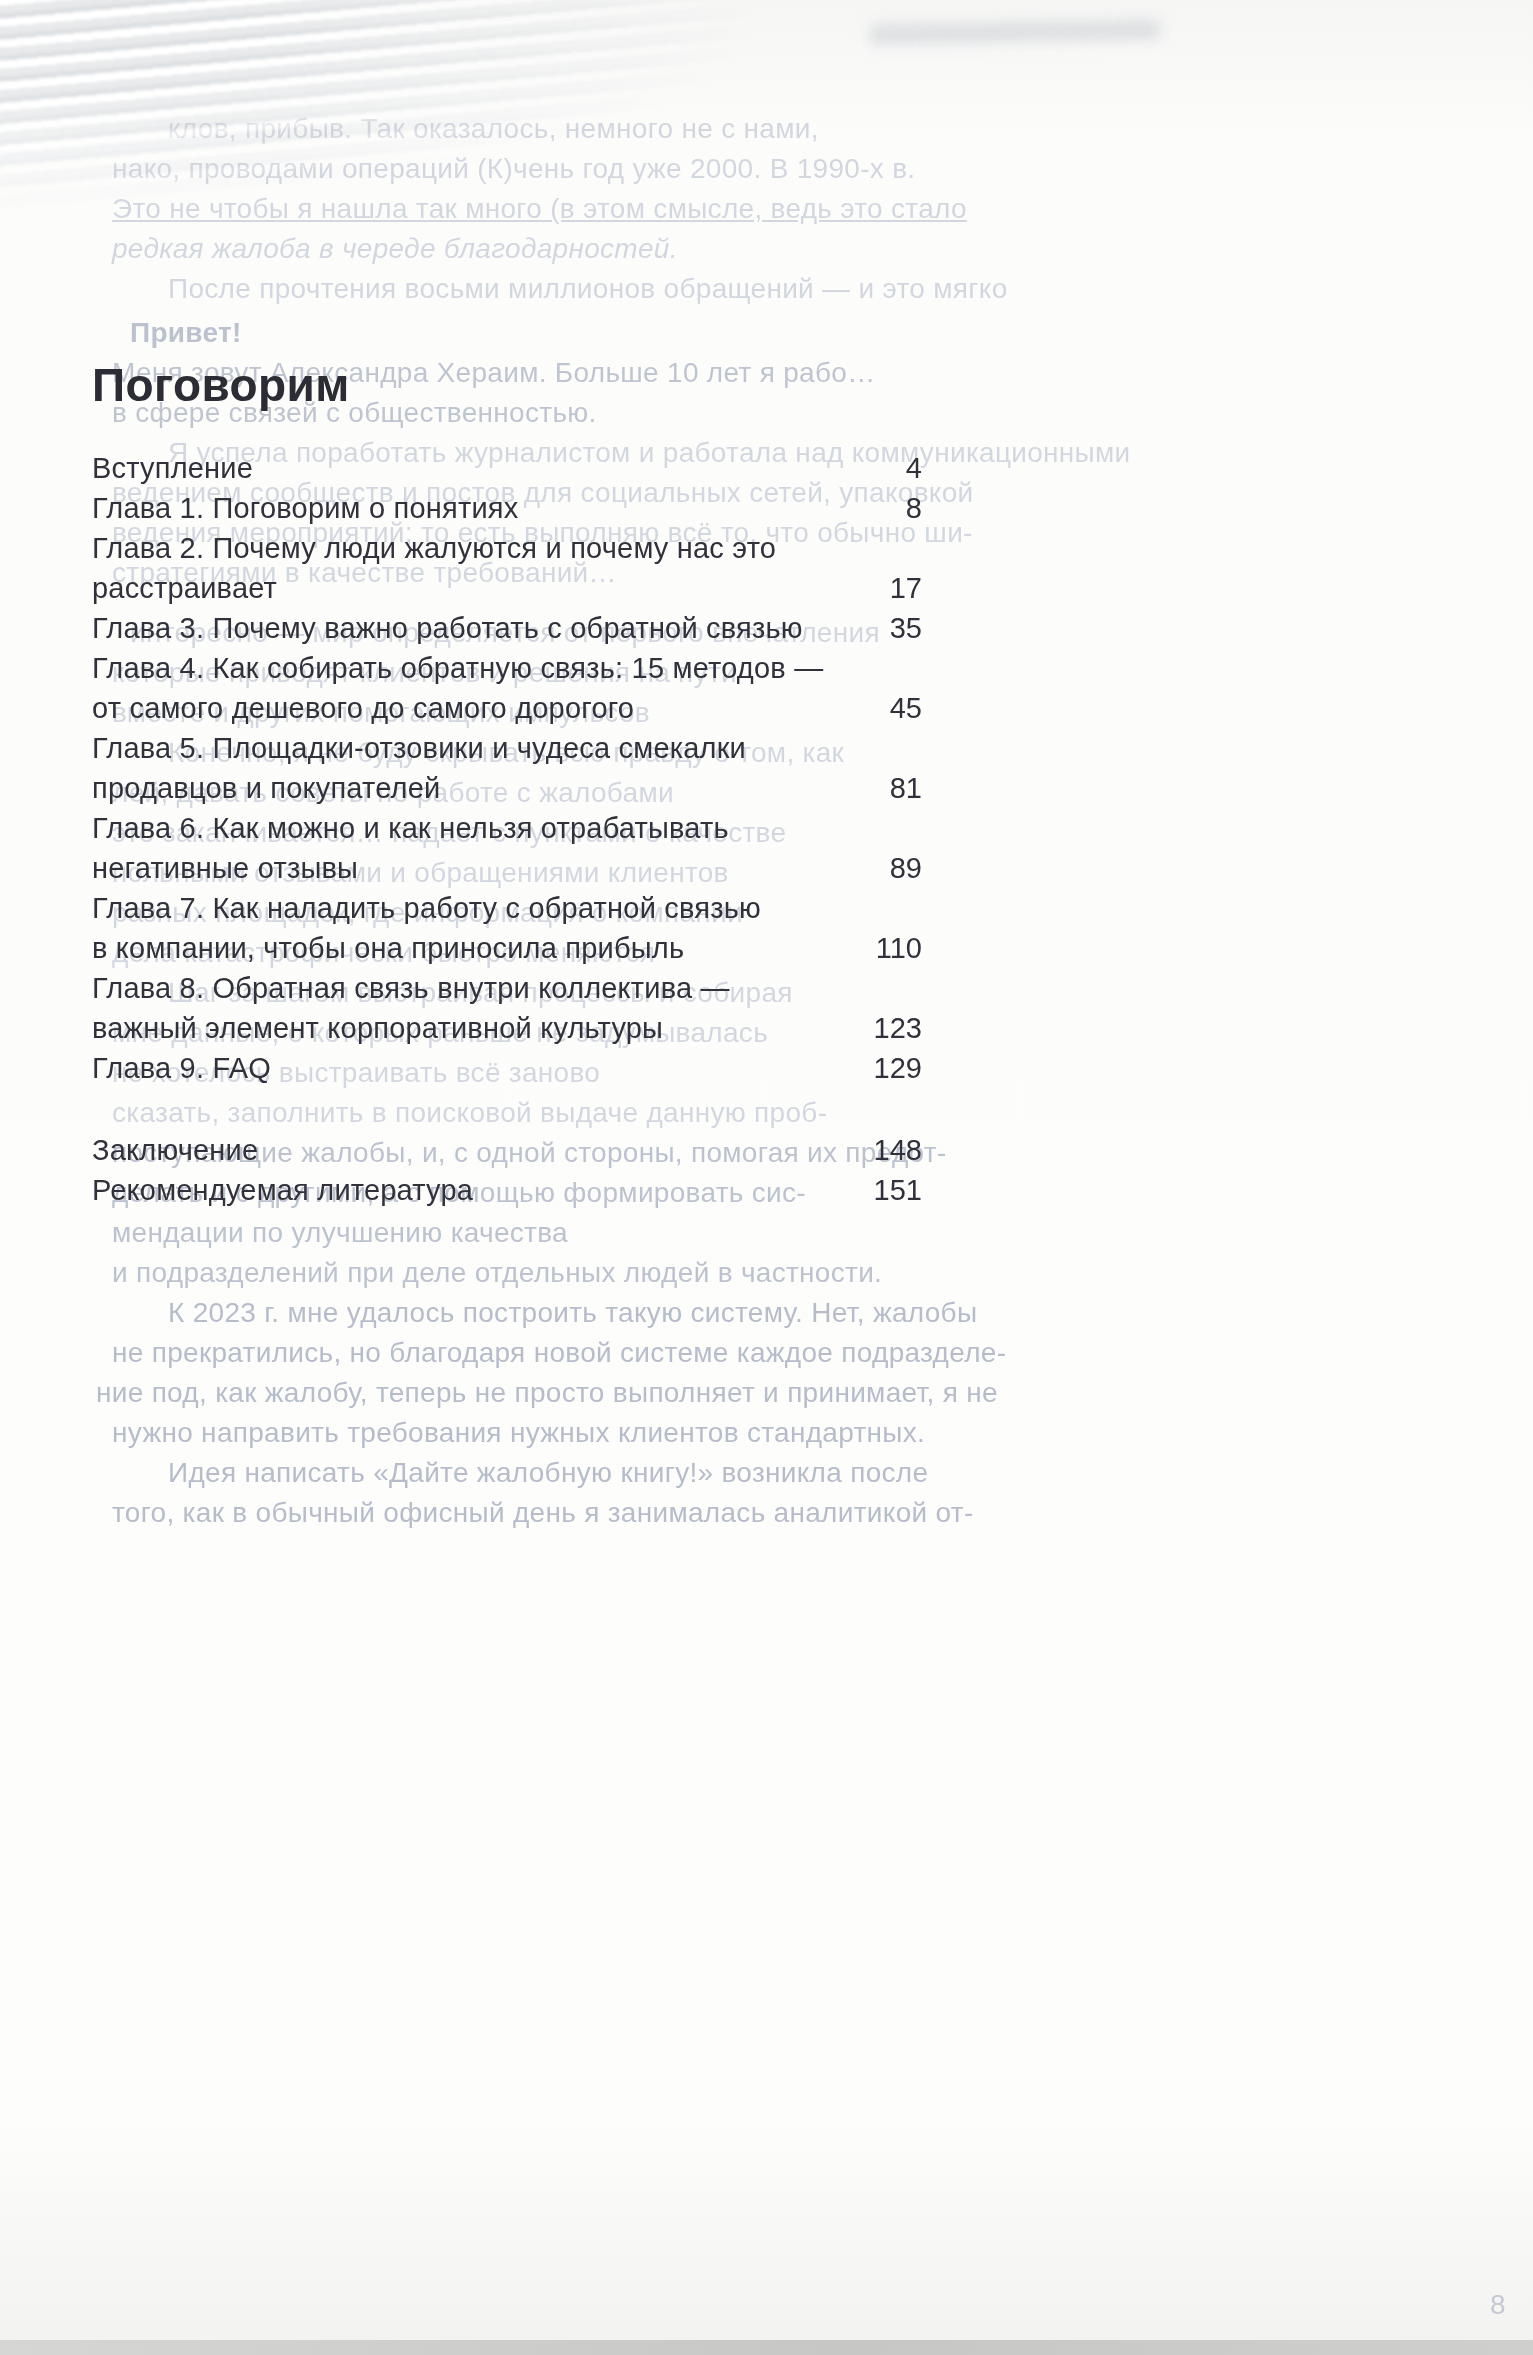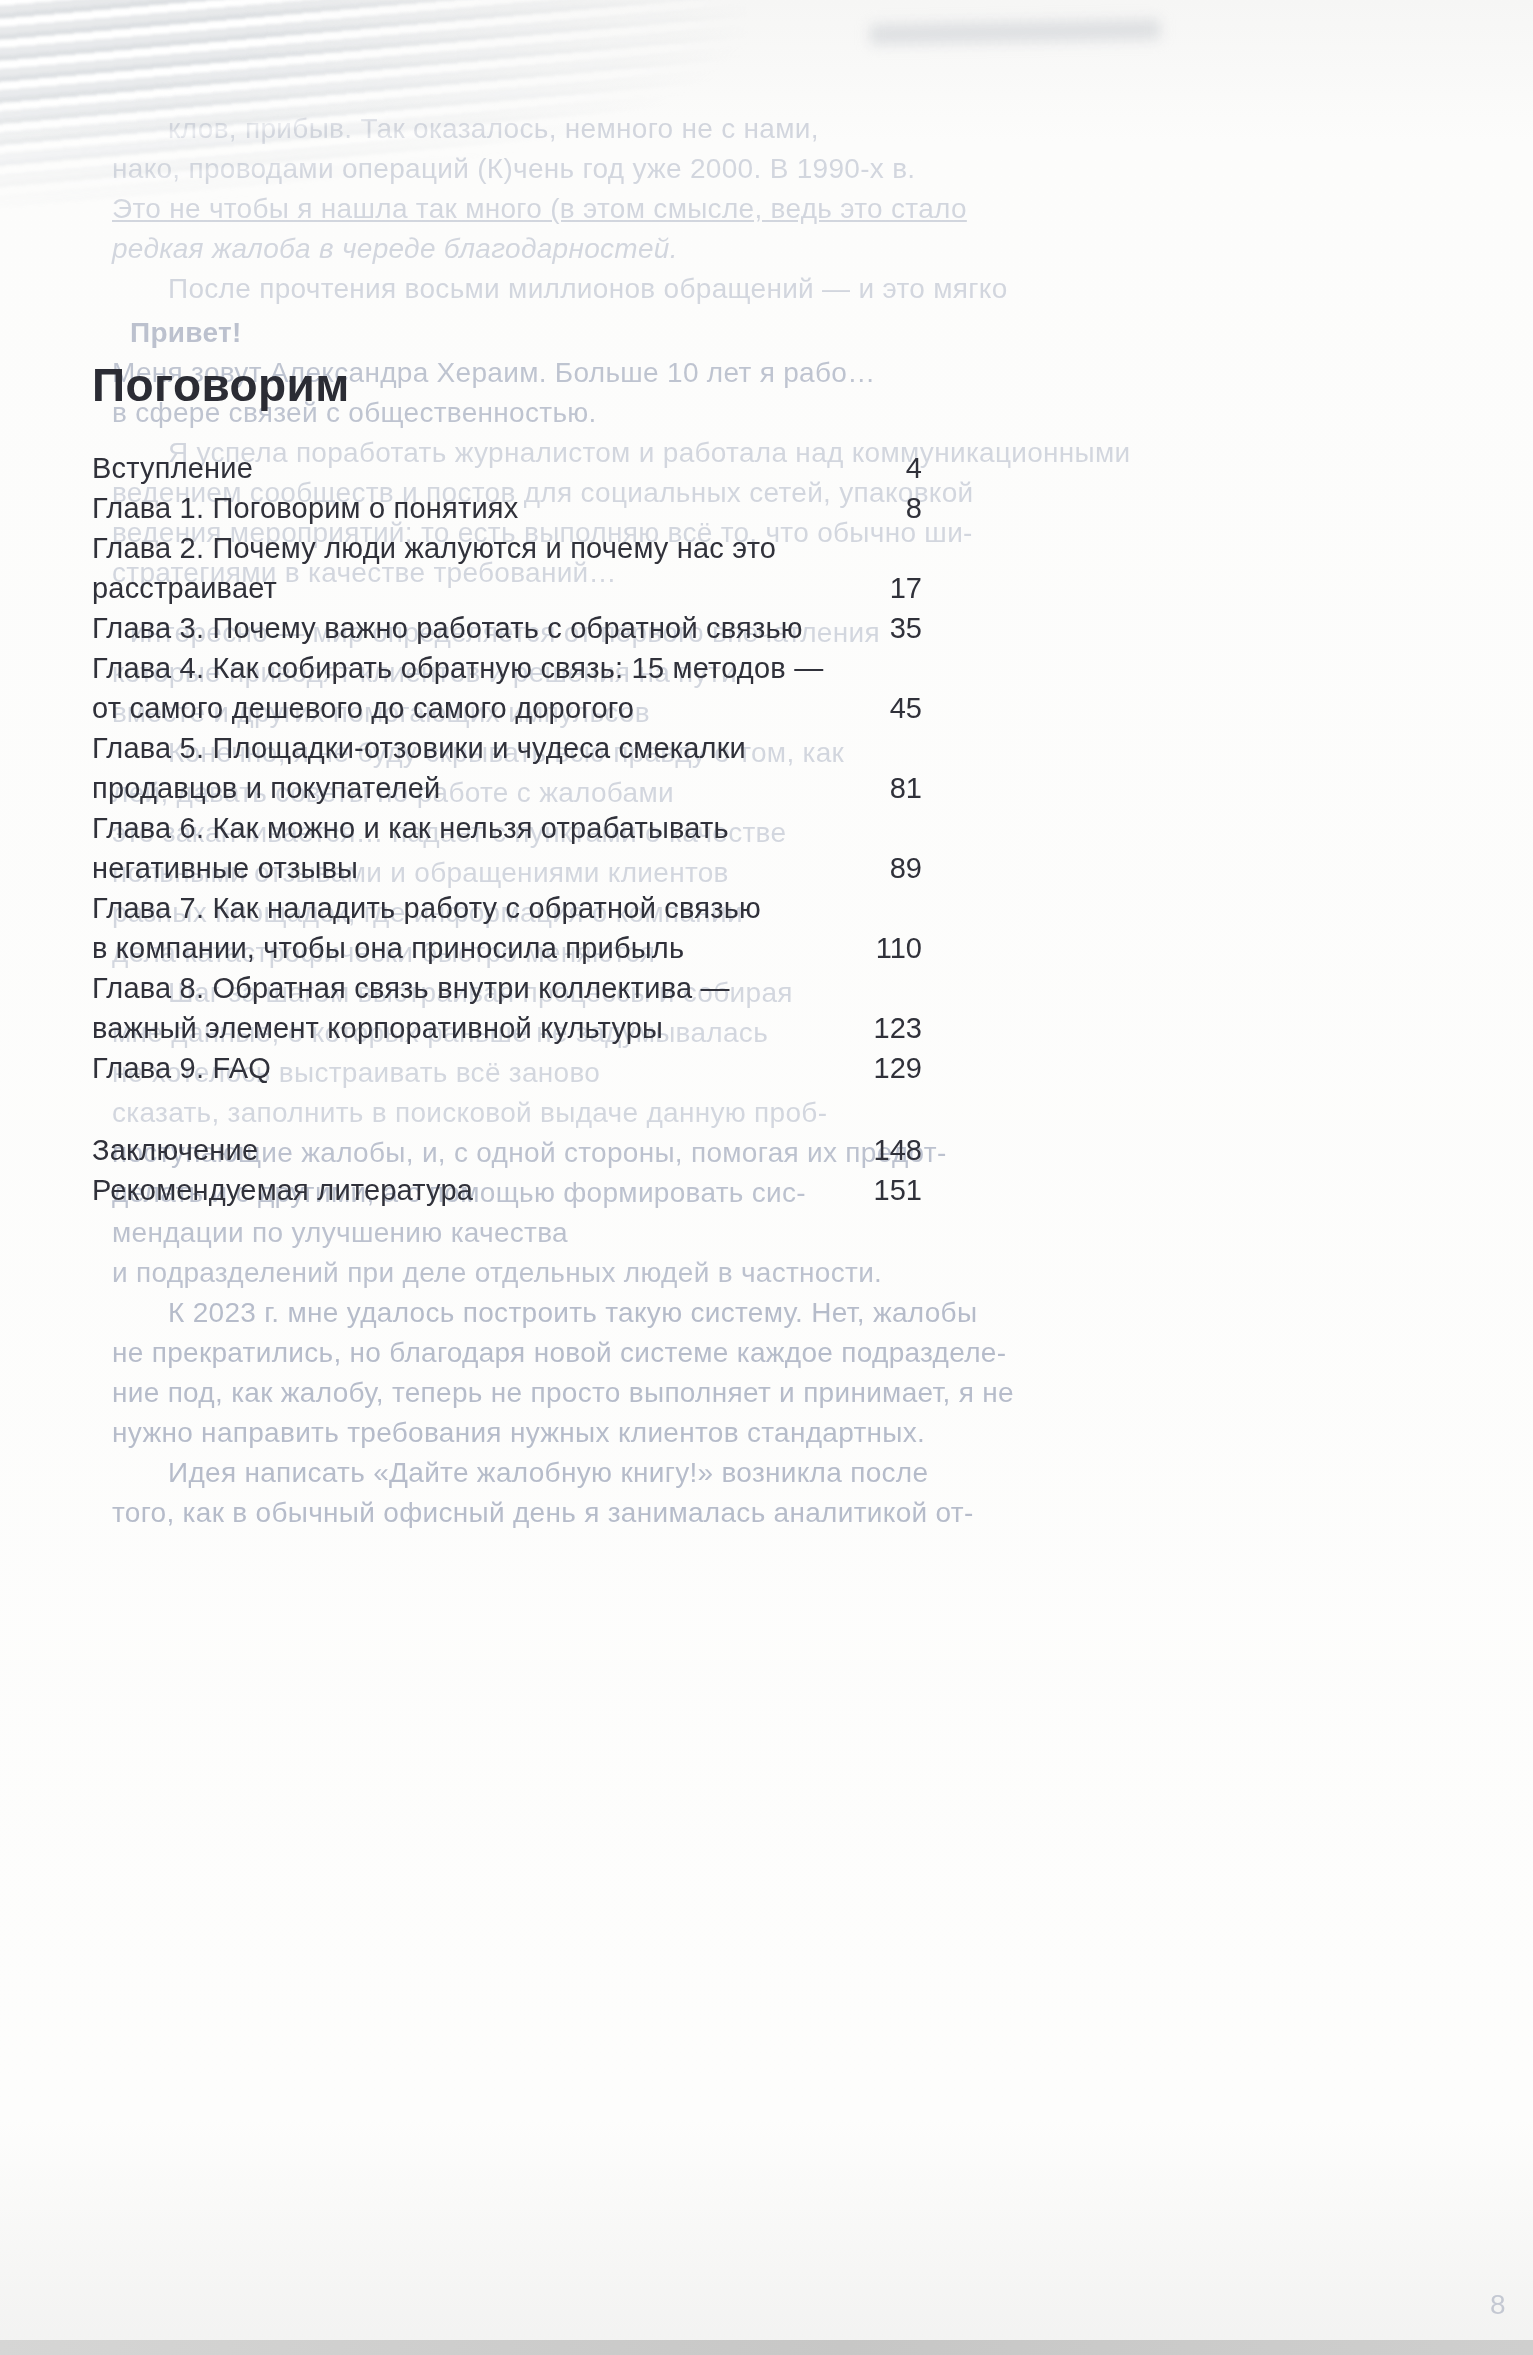--- a/index.html
+++ b/index.html
@@ -104,21 +104,21 @@
       <div class="ghost-line" style="top: 976px; left: 168px;">Шаг за шагом выстраивая процессы и собирая</div>
       <div class="ghost-line" style="top: 1016px; left: 112px; text-align: right;">мне данные, о которых раньше не задумывалась</div>
       <div class="ghost-line" style="top: 1056px; left: 112px;">не хотелось выстраивать всё заново</div>
       <div class="ghost-line" style="top: 1096px; left: 112px;">сказать, заполнить в поисковой выдаче данную проб-</div>
       <div class="ghost-line" style="top: 1136px; left: 112px; opacity: 0.5;">поступающие жалобы, и, с одной стороны, помогая их предот-</div>
       <div class="ghost-line" style="top: 1176px; left: 112px; opacity: 0.5;">делать и с другими, а с помощью формировать сис-</div>
       <div class="ghost-line" style="top: 1216px; left: 112px; opacity: 0.5;">мендации по улучшению качества</div>
       <div class="ghost-line" style="top: 1256px; left: 112px; opacity: 0.5;">и подразделений при деле отдельных людей в частности.</div>
       <div class="ghost-line" style="top: 1296px; left: 168px; opacity: 0.55;">К 2023 г. мне удалось построить такую систему. Нет, жалобы</div>
       <div class="ghost-line" style="top: 1336px; left: 112px; opacity: 0.55;">не прекратились, но благодаря новой системе каждое подразделе-</div>
-      <div class="ghost-line" style="top: 1376px; left: 112px; opacity: 0.55;">ние под, как жалобу, теперь не просто выполняет и принимает, я не</div>
+      <div class="ghost-line" style="top: 1376px; left: 96px; opacity: 0.55;">ние под, как жалобу, теперь не просто выполняет и принимает, я не</div>
       <div class="ghost-line" style="top: 1416px; left: 112px; opacity: 0.55;">нужно направить требования нужных клиентов стандартных.</div>
       <div class="ghost-line" style="top: 1456px; left: 168px; opacity: 0.55;">Идея написать «Дайте жалобную книгу!» возникла после</div>
       <div class="ghost-line" style="top: 1496px; left: 112px; opacity: 0.55;">того, как в обычный офисный день я занималась аналитикой от-</div>
       <div class="ghost-line" style="top: 2288px; left: 1490px; opacity: 0.4;">8</div>
     </div>
 
   <div class="content">
     <h1 class="toc-heading">Поговорим</h1>
     <div class="toc-list">
         <div class="toc-entry">

